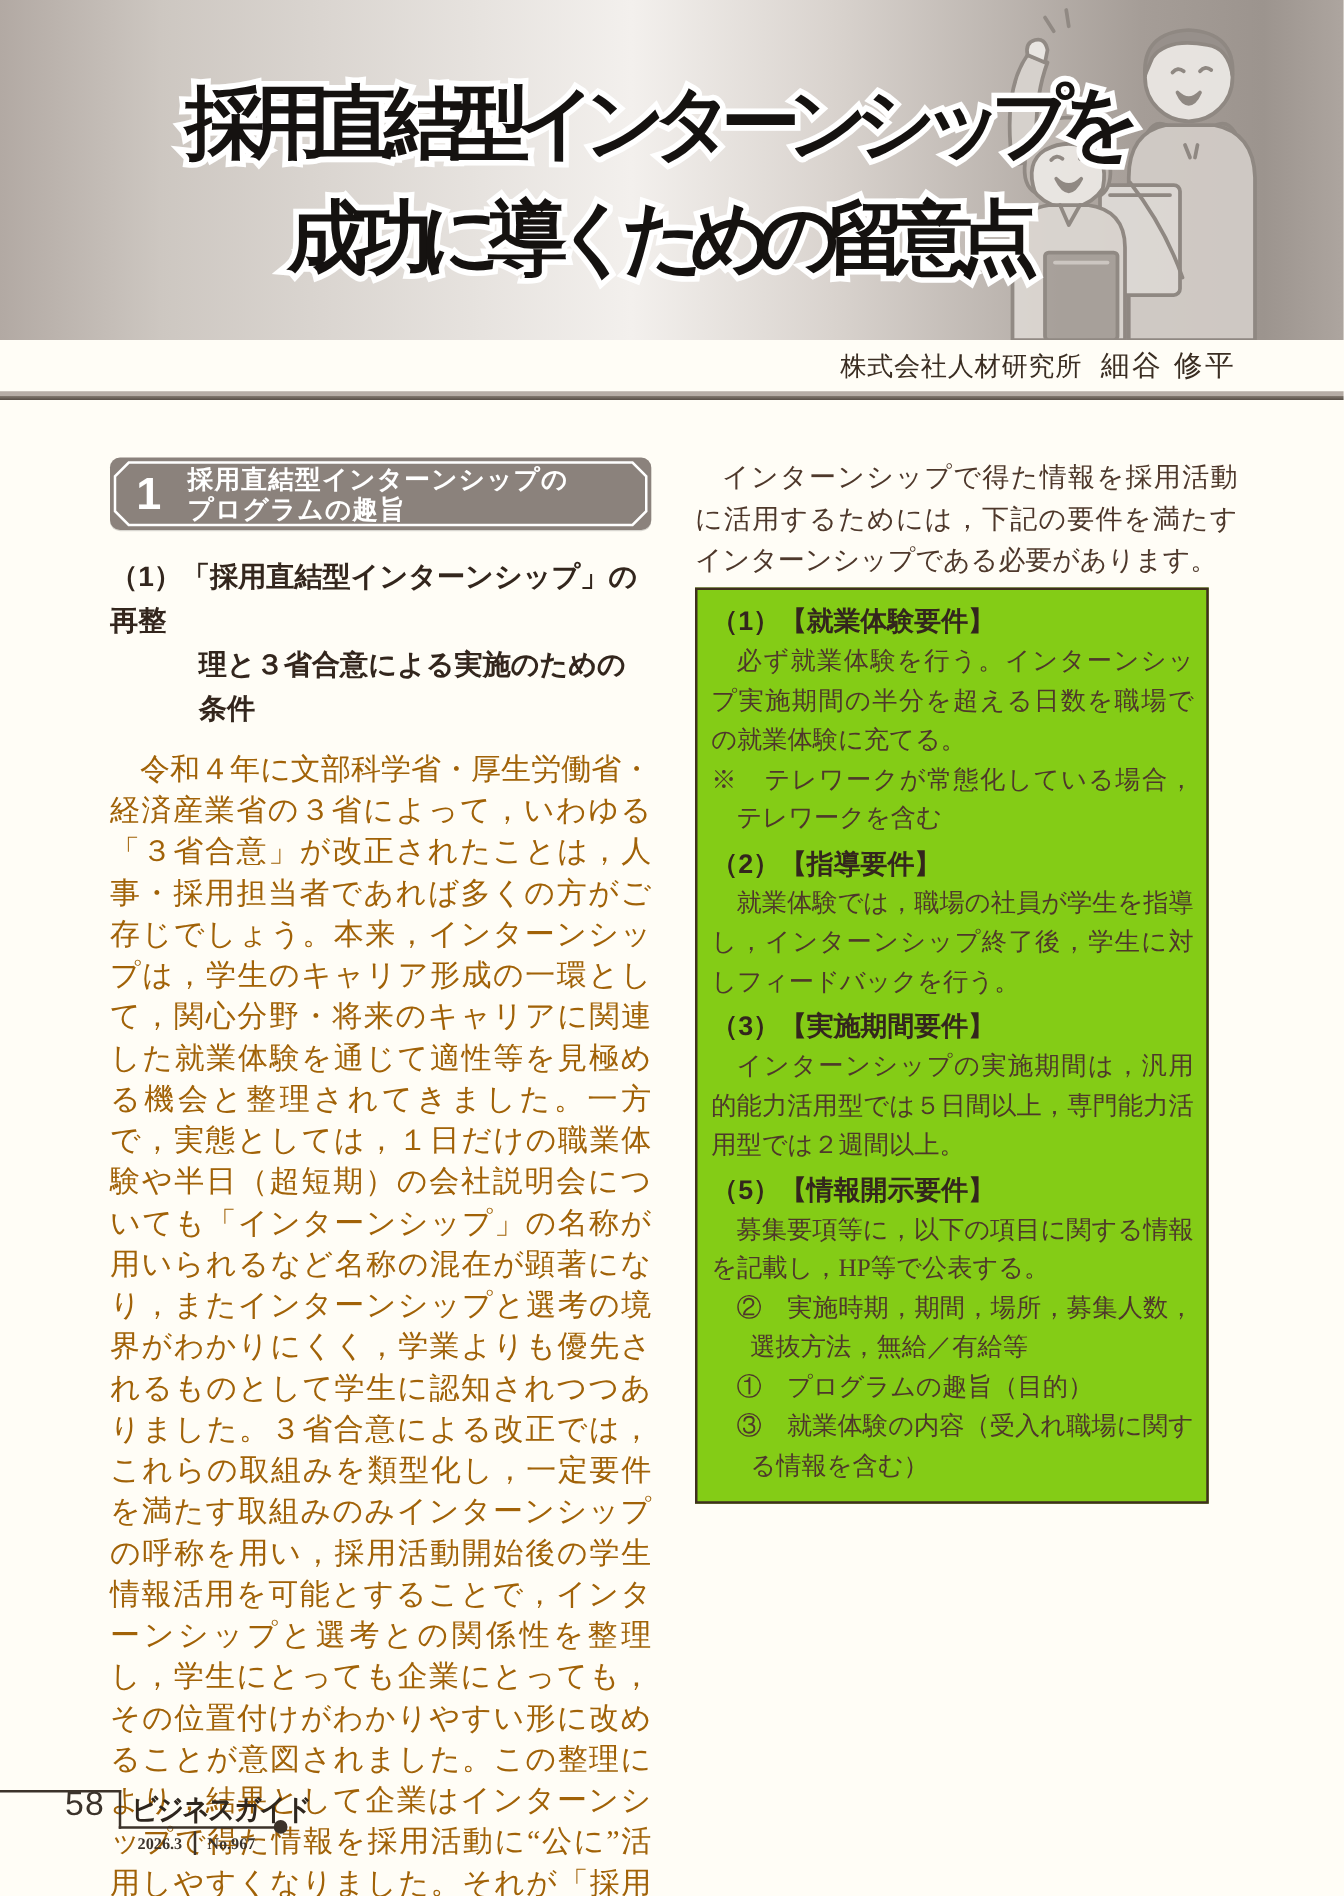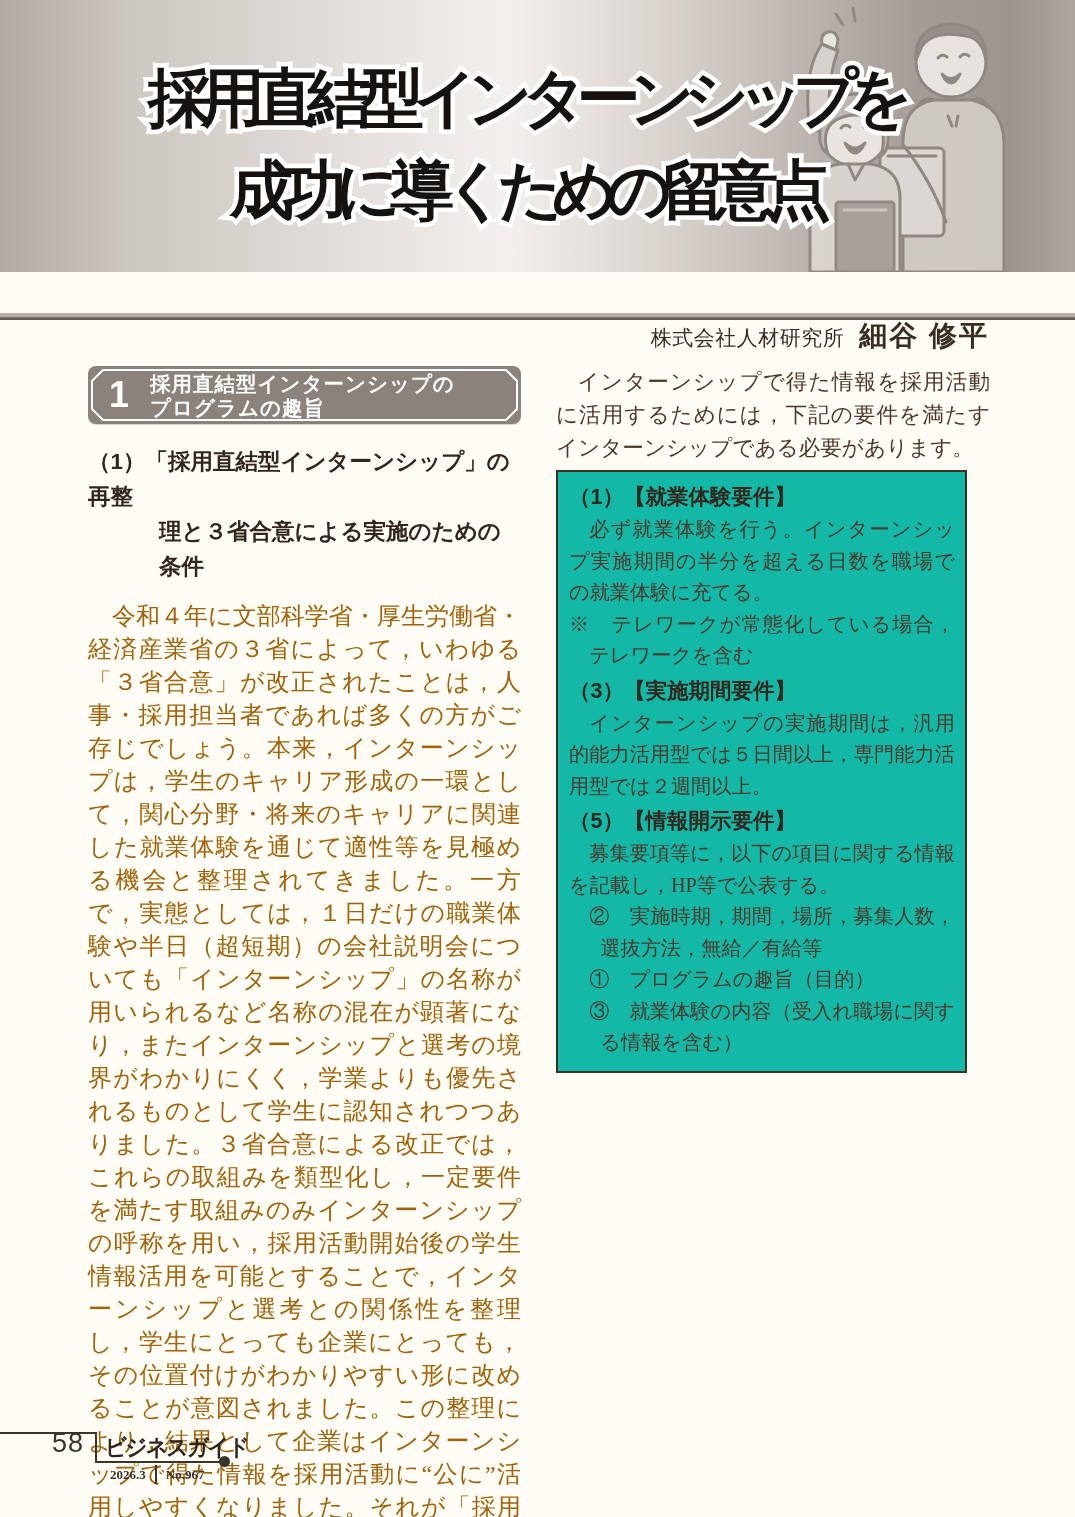--- a/index.html
+++ b/index.html
@@ -21,21 +21,21 @@
   .title-svg text{
     font-family:"Liberation Sans","DejaVu Sans",sans-serif;
     font-weight:bold;fill:#151210;stroke:#ffffff;stroke-width:9px;
     paint-order:stroke;letter-spacing:-11px;font-size:64px;
   }
   .author{
     top:277px;right:86px;display:flex;align-items:baseline;gap:15px;
     font-family:"Liberation Sans","DejaVu Sans",sans-serif;color:#3a2d22;
   }
   .author-org{font-size:21px;letter-spacing:0.5px;}
-  .author-name{font-size:28px;font-weight:bold;letter-spacing:2px;margin-top:40px;}
+  .author-name{font-size:23px;font-weight:normal;letter-spacing:2px;}
   .header-divider{
     left:0;top:313px;width:1075px;height:7px;
     background:linear-gradient(180deg,#b5aca5 0%,#b5aca5 52%,#847b72 52%,#584f47 100%);
   }
 
   
   .col-left{left:88px;top:366px;width:433px;}
   .col-right{left:556px;top:366px;width:434px;}
 
   
@@ -63,21 +63,21 @@
   }
   .intro-text{
     font-size:21.6px;line-height:33px;text-align:justify;text-justify:inter-character;
     text-indent:1em;color:#4e382b;margin:0;word-break:break-all;
   }
 
   
   .req-box{
     box-sizing:border-box;margin-top:5px;width:411px;
     border:2.5px solid #3f2f1f;padding:6px 10px 12px 11px;
-    background:#14b8a6;
+    background:#84cc16;
   }
   .req-heading{
     font-family:"Liberation Sans","DejaVu Sans",sans-serif;
     font-weight:bold;font-size:21.5px;line-height:34px;color:#33261d;margin-top:2px;
   }
   .req-box p{
     margin:0;font-size:20.2px;line-height:31.5px;text-align:justify;
     text-justify:inter-character;color:#4e382b;word-break:break-all;
   }
   p.req-body{text-indent:1em;}
@@ -185,20 +185,24 @@
   <p class="intro-text">インターンシップで得た情報を採用活動に活用するためには，下記の要件を満たすインターンシップである必要があります。</p>
 
   <div class="req-box">
 
     <div class="req-item">
       <div class="req-heading">（1）【就業体験要件】</div>
       <p class="req-body">必ず就業体験を行う。インターンシップ実施期間の半分を超える日数を職場での就業体験に充てる。</p>
       <p class="req-note">※　テレワークが常態化している場合，テレワークを含む</p>
     </div>
 
+    <div class="req-item">
+      <div class="req-heading">（2）【指導要件】</div>
+      <p class="req-body">就業体験では，職場の社員が学生を指導し，インターンシップ終了後，学生に対しフィードバックを行う。</p>
+    </div>
 
     <div class="req-item">
       <div class="req-heading">（3）【実施期間要件】</div>
       <p class="req-body">インターンシップの実施期間は，汎用的能力活用型では５日間以上，専門能力活用型では２週間以上。</p>
     </div>
 
 
     <div class="req-item">
       <div class="req-heading">（5）【情報開示要件】</div>
       <p class="req-body">募集要項等に，以下の項目に関する情報を記載し，HP等で公表する。</p>

